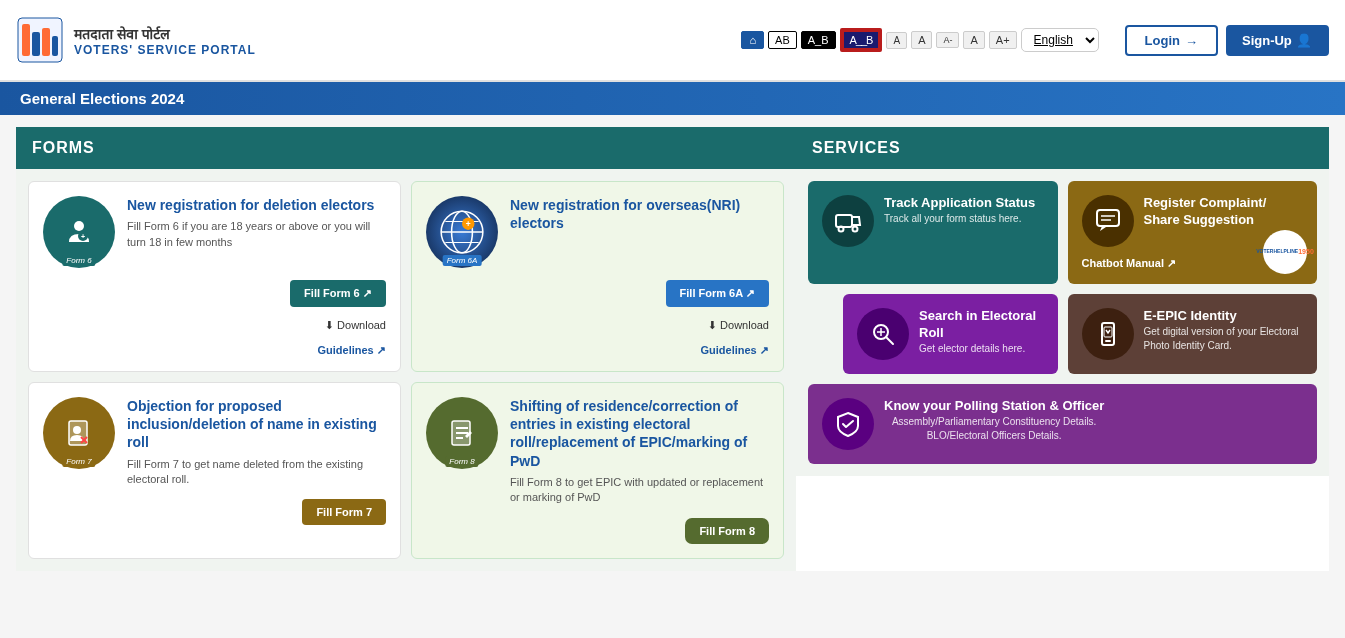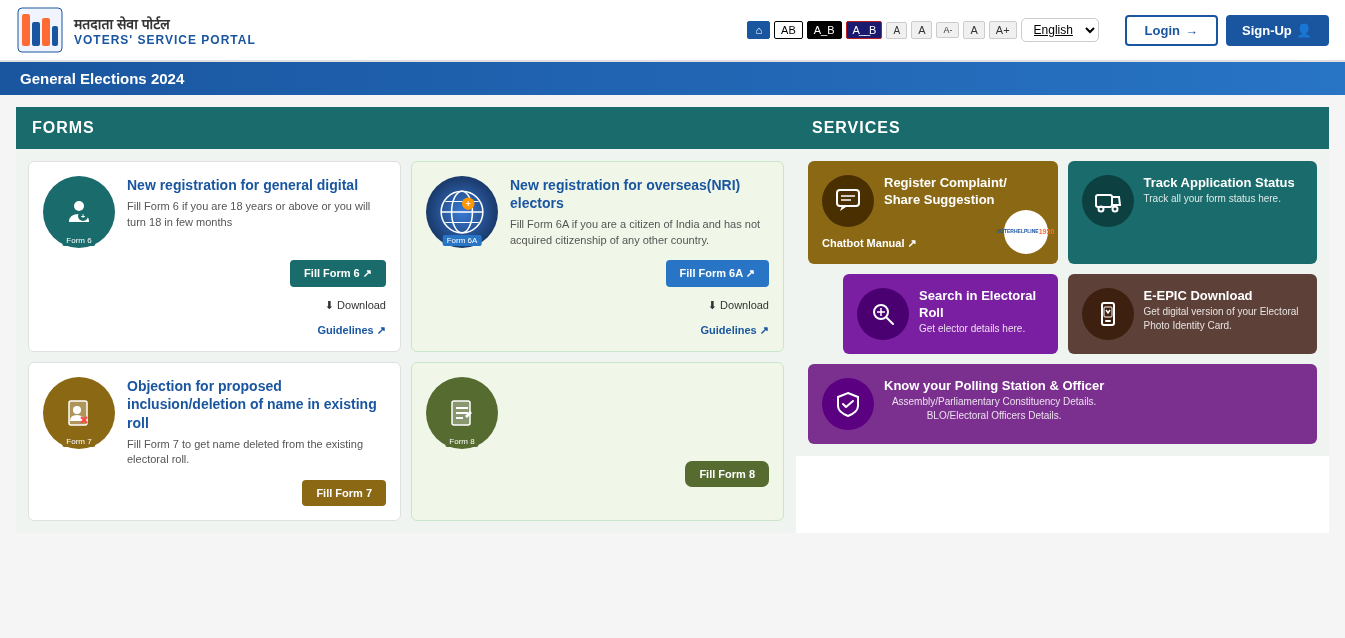--- a/index.html
+++ b/index.html
@@ -2,21 +2,21 @@
 <html><head>
   <meta charset="utf-8">
   <style>
     * { box-sizing: border-box; margin: 0; padding: 0; }
     body { font-family: Arial, sans-serif; background: #f5f5f5; font-size: 13px; }
 
     
     .top-bar {
       background: #fff;
       border-bottom: 2px solid #e0e0e0;
-      padding: 6px 16px;
+      padding: 16px 16px;
       display: flex;
       align-items: center;
       justify-content: space-between;
     }
     .logo-area {
       display: flex;
       align-items: center;
       gap: 10px;
     }
     .logo-icon {
@@ -55,21 +55,21 @@
       color: #333;
     }
     .acc-btn.home-btn {
       background: #1a56a0;
       color: white;
       border-color: #1a56a0;
       padding: 2px 7px;
     }
     .acc-btn.contrast1 { background: #fff; color: #000; border: 1px solid #000; }
     .acc-btn.contrast2 { background: #000; color: #fff; border: 1px solid #000; }
-    .acc-btn.contrast3 { background: #1a1a6e; color: #fff; border: 1px solid #b91c1c; }
+    .acc-btn.contrast3 { background: #1a1a6e; color: #fff; border: 4px solid #b91c1c; }
     .acc-btn.size-a { font-size: 10px; }
     .acc-btn.size-a2 { font-size: 11px; }
     .acc-btn.size-a- { font-size: 9px; }
     .acc-btn.size-a+ { font-size: 13px; }
     .acc-btn.size-a++ { font-size: 15px; }
 
     .lang-select {
       border: 1px solid #ccc;
       padding: 3px 8px;
       font-size: 12px;
@@ -193,20 +193,21 @@
       position: absolute;
       bottom: 2px;
       left: 50%;
       transform: translateX(-50%);
       background: #1a6b6b;
       color: white;
       font-size: 8px;
       padding: 1px 4px;
       border-radius: 2px;
       white-space: nowrap;
+      font-style: italic;
     }
     .form-badge.brown-bg { background: #8B6914; }
     .form-badge.olive-bg { background: #556B2F; }
 
     .form-info h3 {
       font-size: 14px;
       font-weight: bold;
       color: #1a56a0;
       margin-bottom: 5px;
       line-height: 1.3;
@@ -432,21 +433,21 @@
           <div class="form-icon-circle teal">
             <svg class="icon-svg" viewBox="0 0 32 32">
               <circle cx="16" cy="10" r="5" fill="white"></circle>
               <path d="M6 26 Q6 18 16 18 Q26 18 26 26" fill="white"></path>
               <circle cx="20" cy="20" r="5" fill="#1a6b6b"></circle>
               <text x="20" y="23" text-anchor="middle" font-size="7" fill="white" font-weight="bold">+</text>
             </svg>
             <div class="form-badge">Form 6</div>
           </div>
           <div class="form-info">
-            <h3>New registration for general digital</h3>
+            <h3>New registration for deletion electors</h3>
             <p>Fill Form 6 if you are 18 years or above or you will turn 18 in few months</p>
           </div>
         </div>
         <div class="form-actions">
           <button class="btn-fill-form">Fill Form 6 ↗</button>
           <a class="btn-download">⬇ Download</a>
           <a class="btn-guidelines">Guidelines ↗</a>
         </div>
       </div>
 
@@ -459,21 +460,20 @@
               <line x1="4" y1="24" x2="44" y2="24" stroke="white" stroke-width="1.5"></line>
               <line x1="8" y1="14" x2="40" y2="14" stroke="white" stroke-width="1"></line>
               <line x1="8" y1="34" x2="40" y2="34" stroke="white" stroke-width="1"></line>
               <circle cx="30" cy="16" r="6" fill="#ff9800"></circle>
               <text x="30" y="19" text-anchor="middle" font-size="8" fill="white" font-weight="bold">+</text>
             </svg>
             <div class="form-badge" style="background:#2874c5;margin-top:38px;">Form 6A</div>
           </div>
           <div class="form-info">
             <h3>New registration for overseas(NRI) electors</h3>
-            <p>Fill Form 6A if you are a citizen of India and has not acquired citizenship of any other country.</p>
           </div>
         </div>
         <div class="form-actions">
           <button class="btn-fill-form nri-btn">Fill Form 6A ↗</button>
           <a class="btn-download">⬇ Download</a>
           <a class="btn-guidelines">Guidelines ↗</a>
         </div>
       </div>
 
       <div class="form-card">
@@ -503,34 +503,55 @@
           <div class="form-icon-circle olive">
             <svg class="icon-svg" viewBox="0 0 32 32">
               <rect x="6" y="4" width="18" height="24" rx="2" fill="rgba(255,255,255,0.3)" stroke="white" stroke-width="1.5"></rect>
               <line x1="10" y1="11" x2="22" y2="11" stroke="white" stroke-width="2"></line>
               <line x1="10" y1="16" x2="22" y2="16" stroke="white" stroke-width="2"></line>
               <line x1="10" y1="21" x2="17" y2="21" stroke="white" stroke-width="2"></line>
               <path d="M19 19 L24 14 L26 16 L21 21 Z" fill="white"></path>
             </svg>
             <div class="form-badge olive-bg" style="background:#556B2F;">Form 8</div>
           </div>
+          <div class="form-info">
+            <h3>Shifting of residence/correction of entries in existing electoral roll/replacement of EPIC/marking of PwD</h3>
+            <p>Fill Form 8 to get EPIC with updated or replacement or marking of PwD</p>
+          </div>
         </div>
         <div class="form-actions">
           <button class="btn-fill-form" style="background:#556B2F;border-radius:7px;">Fill Form 8</button>
         </div>
       </div>
 
     </div>
   </div>
 
   <div class="services-section">
     <div class="section-header-services">
       <span>SERVICES</span>
     </div>
     <div class="services-grid">
+
+      <div class="service-card teal-card">
+        <div class="service-card-inner">
+          <div class="service-icon-circle dark-teal">
+            <svg width="28" height="28" viewBox="0 0 28 28">
+              <rect x="2" y="8" width="16" height="12" rx="2" fill="none" stroke="white" stroke-width="2"></rect>
+              <path d="M18 10 L25 10 L26 18 L18 18 Z" fill="none" stroke="white" stroke-width="2"></path>
+              <circle cx="7" cy="22" r="2.5" fill="none" stroke="white" stroke-width="2"></circle>
+              <circle cx="21" cy="22" r="2.5" fill="none" stroke="white" stroke-width="2"></circle>
+            </svg>
+          </div>
+          <div class="service-info">
+            <h3>Track Application Status</h3>
+            <p>Track all your form status here.</p>
+          </div>
+        </div>
+      </div>
 
       <div class="service-card brown-card">
         <div class="service-card-inner">
           <div class="service-icon-circle dark-brown">
             <svg width="28" height="28" viewBox="0 0 28 28">
               <rect x="3" y="3" width="22" height="16" rx="3" fill="none" stroke="white" stroke-width="2"></rect>
               <line x1="7" y1="9" x2="21" y2="9" stroke="white" stroke-width="1.5"></line>
               <line x1="7" y1="13" x2="17" y2="13" stroke="white" stroke-width="1.5"></line>
               <path d="M8 19 L6 24 L12 20" fill="white"></path>
             </svg>
@@ -540,37 +561,20 @@
           </div>
         </div>
         <div class="chatbot-link">Chatbot Manual ↗</div>
         <div class="chatbot-badge" style="font-size:6px; line-height:1.1; padding:4px;">
           <div style="font-size:5px; font-weight:bold; color:#1a56a0;">VOTER</div>
           <div style="font-size:5px; color:#1a56a0;">HELPLINE</div>
           <div style="font-size:7px; font-weight:bold; color:#ff6b35;">1950</div>
         </div>
       </div>
 
-      <div class="service-card teal-card">
-        <div class="service-card-inner">
-          <div class="service-icon-circle dark-teal">
-            <svg width="28" height="28" viewBox="0 0 28 28">
-              <rect x="2" y="8" width="16" height="12" rx="2" fill="none" stroke="white" stroke-width="2"></rect>
-              <path d="M18 10 L25 10 L26 18 L18 18 Z" fill="none" stroke="white" stroke-width="2"></path>
-              <circle cx="7" cy="22" r="2.5" fill="none" stroke="white" stroke-width="2"></circle>
-              <circle cx="21" cy="22" r="2.5" fill="none" stroke="white" stroke-width="2"></circle>
-            </svg>
-          </div>
-          <div class="service-info">
-            <h3>Track Application Status</h3>
-            <p>Track all your form status here.</p>
-          </div>
-        </div>
-      </div>
-
       <div class="service-card purple-card">
         <div class="service-card-inner">
           <div class="service-icon-circle dark-purple">
             <svg width="28" height="28" viewBox="0 0 28 28">
               <circle cx="12" cy="12" r="7" fill="none" stroke="white" stroke-width="2"></circle>
               <line x1="17" y1="17" x2="24" y2="24" stroke="white" stroke-width="2" stroke-linecap="round"></line>
               <line x1="8" y1="12" x2="16" y2="12" stroke="white" stroke-width="1.5"></line>
               <line x1="12" y1="8" x2="12" y2="16" stroke="white" stroke-width="1.5"></line>
             </svg>
           </div>
@@ -585,21 +589,21 @@
         <div class="service-card-inner">
           <div class="service-icon-circle darker-brown">
             <svg width="28" height="28" viewBox="0 0 28 28">
               <rect x="8" y="3" width="12" height="22" rx="2" fill="none" stroke="white" stroke-width="2"></rect>
               <line x1="12" y1="21" x2="16" y2="21" stroke="white" stroke-width="2" stroke-linecap="round"></line>
               <rect x="10" y="7" width="8" height="10" rx="1" fill="none" stroke="white" stroke-width="1"></rect>
               <path d="M12 10 L14 13 L16 10" fill="none" stroke="white" stroke-width="1.5"></path>
             </svg>
           </div>
           <div class="service-info">
-            <h3>E-EPIC Download</h3>
+            <h3>E-EPIC Identity</h3>
             <p>Get digital version of your Electoral Photo Identity Card.</p>
           </div>
         </div>
       </div>
 
       <div class="service-card violet-card" style="grid-column: 1 / -1;">
         <div class="service-card-inner">
           <div class="service-icon-circle" style="background:#5a0080;">
             <svg width="28" height="28" viewBox="0 0 28 28">
               <path d="M14 3 L24 7 L24 16 Q24 22 14 26 Q4 22 4 16 L4 7 Z" fill="none" stroke="white" stroke-width="2"></path>

